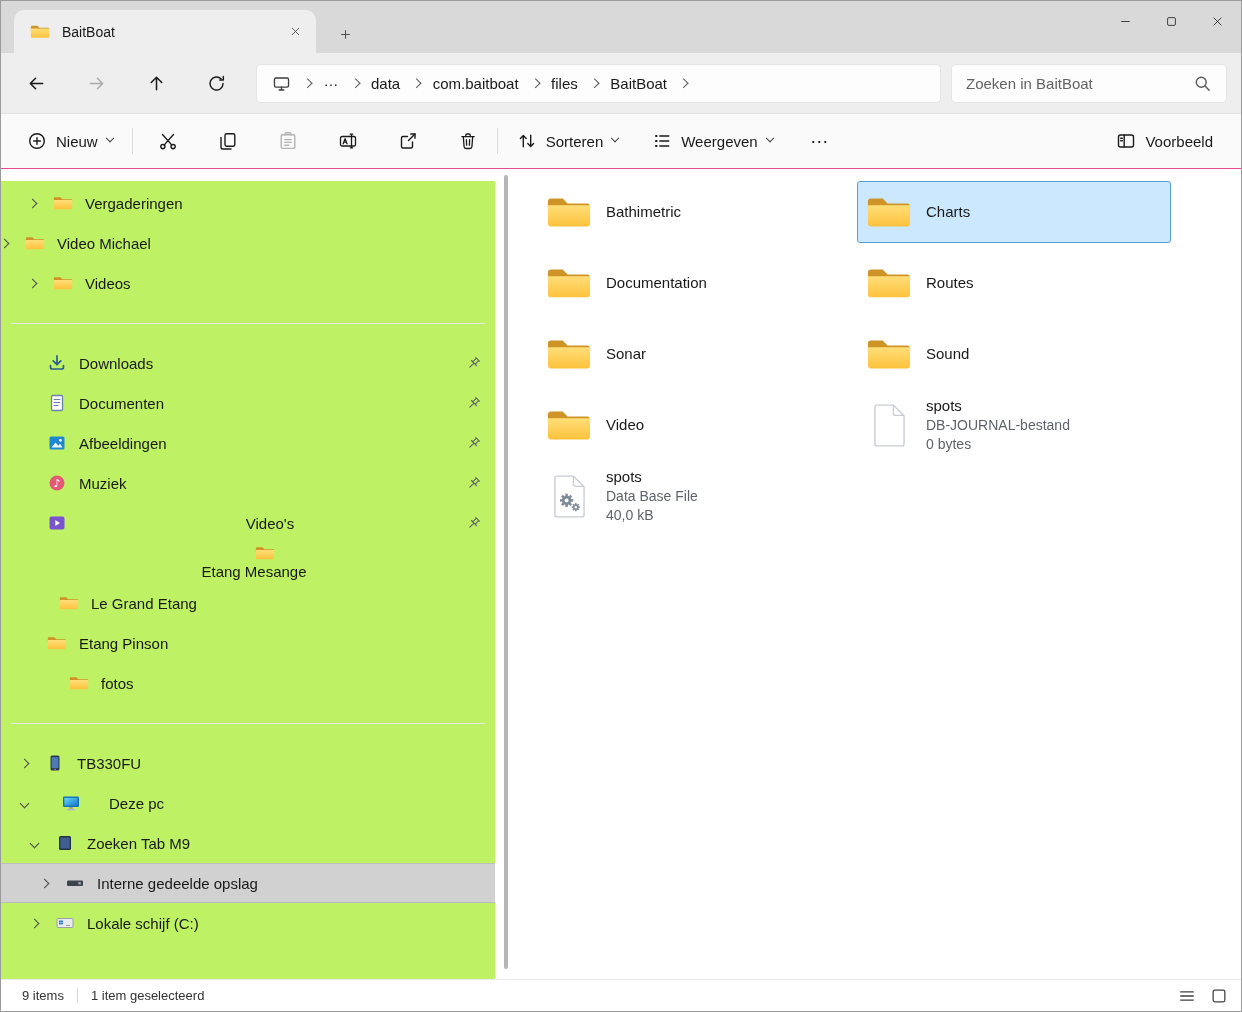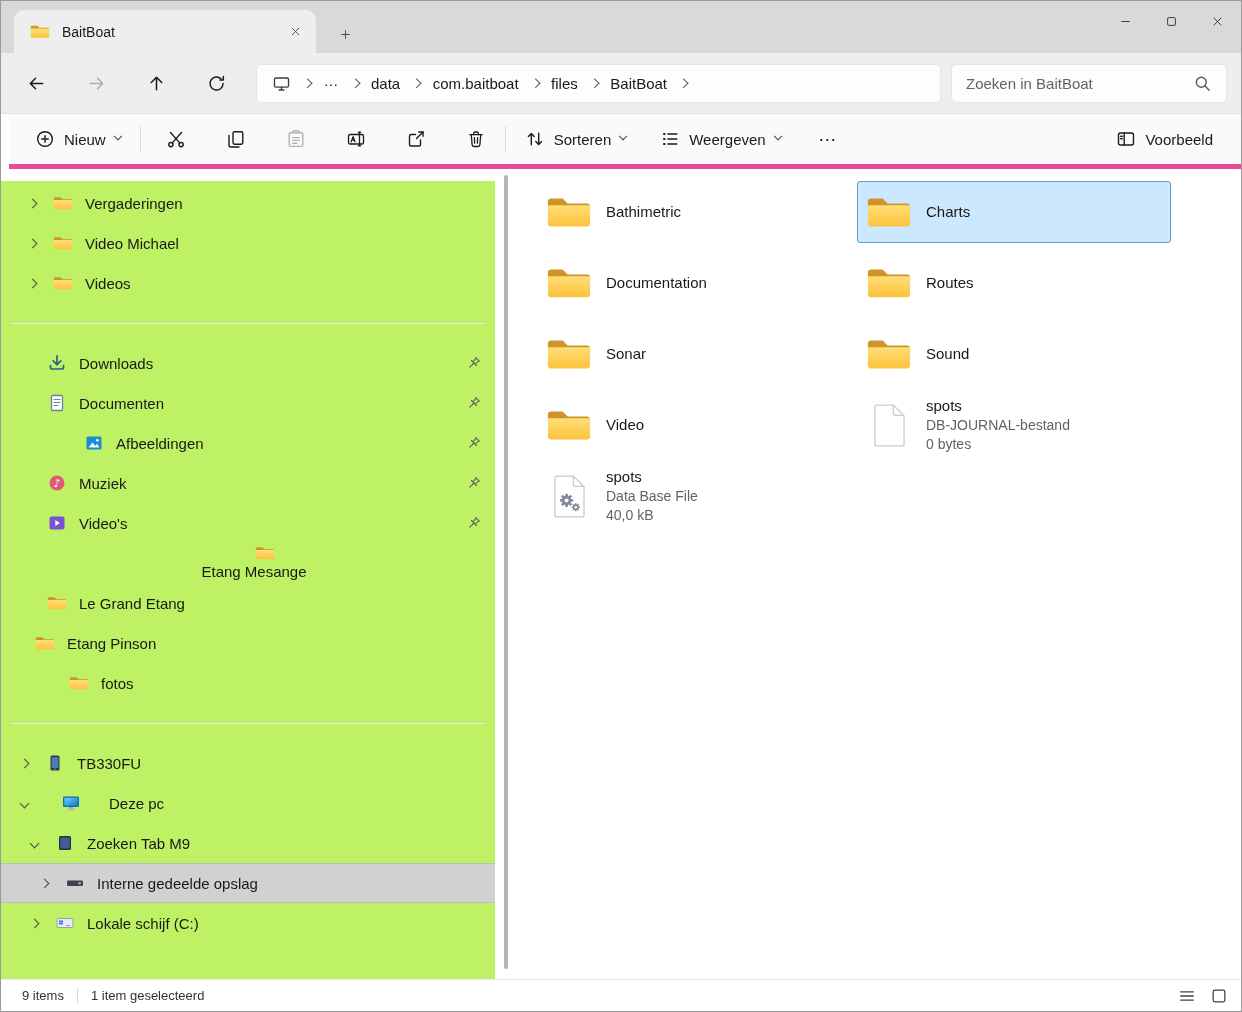--- a/index.html
+++ b/index.html
@@ -28,21 +28,21 @@
   .search-text{flex:1;white-space:nowrap;overflow:hidden}
   .ic{display:inline-flex;align-items:center;justify-content:center}
   .ic svg{width:100%;height:100%;display:block}
   .ic20{width:20px;height:20px}
   .ic19{width:19px;height:19px}
   .ic18{width:18px;height:18px}
   .ic13{width:13px;height:13px}
   .ic11{width:11px;height:11px}
 
   
-  .toolbar{position:absolute;top:113px;left:8px;right:0;height:55px;background:#fafafa;border-bottom:5px solid #ec4899;display:flex;align-items:center}
+  .toolbar{position:absolute;top:113px;left:0;right:0;height:55px;background:#fafafa;border-bottom:1px solid #ec4899;display:flex;align-items:center}
   .tbtn{display:flex;align-items:center;height:38px;border-radius:5px;padding:0 10px;font-size:15px;gap:9px;cursor:pointer;white-space:nowrap}
   .tbtn.icon-only{width:40px;justify-content:center;padding:0;gap:0}
   .tb-icons{display:flex;gap:20px;margin-left:6px}
   .tsep{width:1px;height:26px;background:#dcdcdc;margin:0 9px;flex:none}
   .chev{width:7px;height:7px;border-right:1.4px solid #4a4a4a;border-bottom:1.4px solid #4a4a4a;display:inline-block;flex:none}
   .chev.r{transform:rotate(-45deg)}
   .chev.d{transform:rotate(45deg)}
   .chev.dd{width:6px;height:6px;border-width:1.2px;border-color:#3f3f3f;transform:rotate(45deg) translate(-2px,-2px)}
   .tb-more{font-size:19px;letter-spacing:1px;transform:translateY(-4px)}
   .tb-spacer{flex:1}
@@ -327,21 +327,21 @@
           <span class="chev r"></span>
         </span>
         <span class="ic sb-ic">
           <svg viewBox="0 0 48 40">
             <path d="M2 9c0-1.7 1.3-3 3-3h12.5l5 5H43c1.7 0 3 1.3 3 3v3H2z" fill="#cf9427"></path>
             <path d="M2 13h44v19c0 1.7-1.3 3-3 3H5c-1.7 0-3-1.3-3-3z" fill="url(#foldGrad)"></path>
           </svg>
         </span>
         <span class="sb-label">Vergaderingen</span>
       </div>
-      <div class="sb-row" style="padding-left: 28px;">
+      <div class="sb-row" style="">
         <span class="chevbox">
           <span class="chev r"></span>
         </span>
         <span class="ic sb-ic">
           <svg viewBox="0 0 48 40">
             <path d="M2 9c0-1.7 1.3-3 3-3h12.5l5 5H43c1.7 0 3 1.3 3 3v3H2z" fill="#cf9427"></path>
             <path d="M2 13h44v19c0 1.7-1.3 3-3 3H5c-1.7 0-3-1.3-3-3z" fill="url(#foldGrad)"></path>
           </svg>
         </span>
         <span class="sb-label">Video Michael</span>
@@ -387,21 +387,21 @@
         </span>
         <span class="sb-label">Documenten</span>
         <span class="ic pin">
           <svg viewBox="0 0 20 20" fill="none" stroke="#5f5f5f" stroke-width="1.3" stroke-linecap="round" stroke-linejoin="round">
             <g transform="rotate(45 10 10)">
               <path d="M7 3.2h6M8 3.2v6M12 3.2v6M5.8 9.2h8.4M10 9.2v7"></path>
             </g>
           </svg>
         </span>
       </div>
-      <div class="sb-row" style="padding-left: 68px; margin-left: 15px;">
+      <div class="sb-row" style="padding-left: 46px;">
         <span class="ic sb-ic">
           <svg viewBox="0 0 20 20">
             <rect x="2.5" y="3.5" width="15" height="13" rx="1.5" fill="#1e88d2"></rect>
             <circle cx="13.4" cy="7.3" r="1.4" fill="#fff"></circle>
             <path d="M4.5 14.5l4-5 2.8 3.2 1.8-2 2.4 3.8z" fill="#eaf6ff"></path>
           </svg>
         </span>
         <span class="sb-label">Afbeeldingen</span>
         <span class="ic pin">
           <svg viewBox="0 0 20 20" fill="none" stroke="#5f5f5f" stroke-width="1.3" stroke-linecap="round" stroke-linejoin="round">
@@ -420,21 +420,21 @@
         </span>
         <span class="sb-label">Muziek</span>
         <span class="ic pin">
           <svg viewBox="0 0 20 20" fill="none" stroke="#5f5f5f" stroke-width="1.3" stroke-linecap="round" stroke-linejoin="round">
             <g transform="rotate(45 10 10)">
               <path d="M7 3.2h6M8 3.2v6M12 3.2v6M5.8 9.2h8.4M10 9.2v7"></path>
             </g>
           </svg>
         </span>
       </div>
-      <div class="sb-row" style="padding-left: 46px;">
+      <div class="sb-row" style="padding-left: 46px; text-align: center;">
         <span class="ic sb-ic">
           <svg viewBox="0 0 20 20">
             <rect x="2.5" y="3.5" width="15" height="13" rx="2" fill="#7a53d1"></rect>
             <path d="M8.3 7l4.6 3-4.6 3z" fill="#fff"></path>
           </svg>
         </span>
         <span class="sb-label">Video's</span>
         <span class="ic pin">
           <svg viewBox="0 0 20 20" fill="none" stroke="#5f5f5f" stroke-width="1.3" stroke-linecap="round" stroke-linejoin="round">
             <g transform="rotate(45 10 10)">
@@ -445,30 +445,30 @@
       </div>
       <div class="sb-row" style="padding-left: 46px; flex-direction: column;">
         <span class="ic sb-ic">
           <svg viewBox="0 0 48 40">
             <path d="M2 9c0-1.7 1.3-3 3-3h12.5l5 5H43c1.7 0 3 1.3 3 3v3H2z" fill="#cf9427"></path>
             <path d="M2 13h44v19c0 1.7-1.3 3-3 3H5c-1.7 0-3-1.3-3-3z" fill="url(#foldGrad)"></path>
           </svg>
         </span>
         <span class="sb-label">Etang Mesange</span>
       </div>
-      <div class="sb-row" style="padding-left: 46px;">
+      <div class="sb-row" style="padding-left: 58px;">
         <span class="ic sb-ic">
           <svg viewBox="0 0 48 40">
             <path d="M2 9c0-1.7 1.3-3 3-3h12.5l5 5H43c1.7 0 3 1.3 3 3v3H2z" fill="#cf9427"></path>
             <path d="M2 13h44v19c0 1.7-1.3 3-3 3H5c-1.7 0-3-1.3-3-3z" fill="url(#foldGrad)"></path>
           </svg>
         </span>
         <span class="sb-label">Le Grand Etang</span>
       </div>
-      <div class="sb-row" style="padding-left: 34px;">
+      <div class="sb-row" style="padding-left: 46px;">
         <span class="ic sb-ic">
           <svg viewBox="0 0 48 40">
             <path d="M2 9c0-1.7 1.3-3 3-3h12.5l5 5H43c1.7 0 3 1.3 3 3v3H2z" fill="#cf9427"></path>
             <path d="M2 13h44v19c0 1.7-1.3 3-3 3H5c-1.7 0-3-1.3-3-3z" fill="url(#foldGrad)"></path>
           </svg>
         </span>
         <span class="sb-label">Etang Pinson</span>
       </div>
       <div class="sb-row" style="padding-left: 68px;">
         <span class="ic sb-ic">

